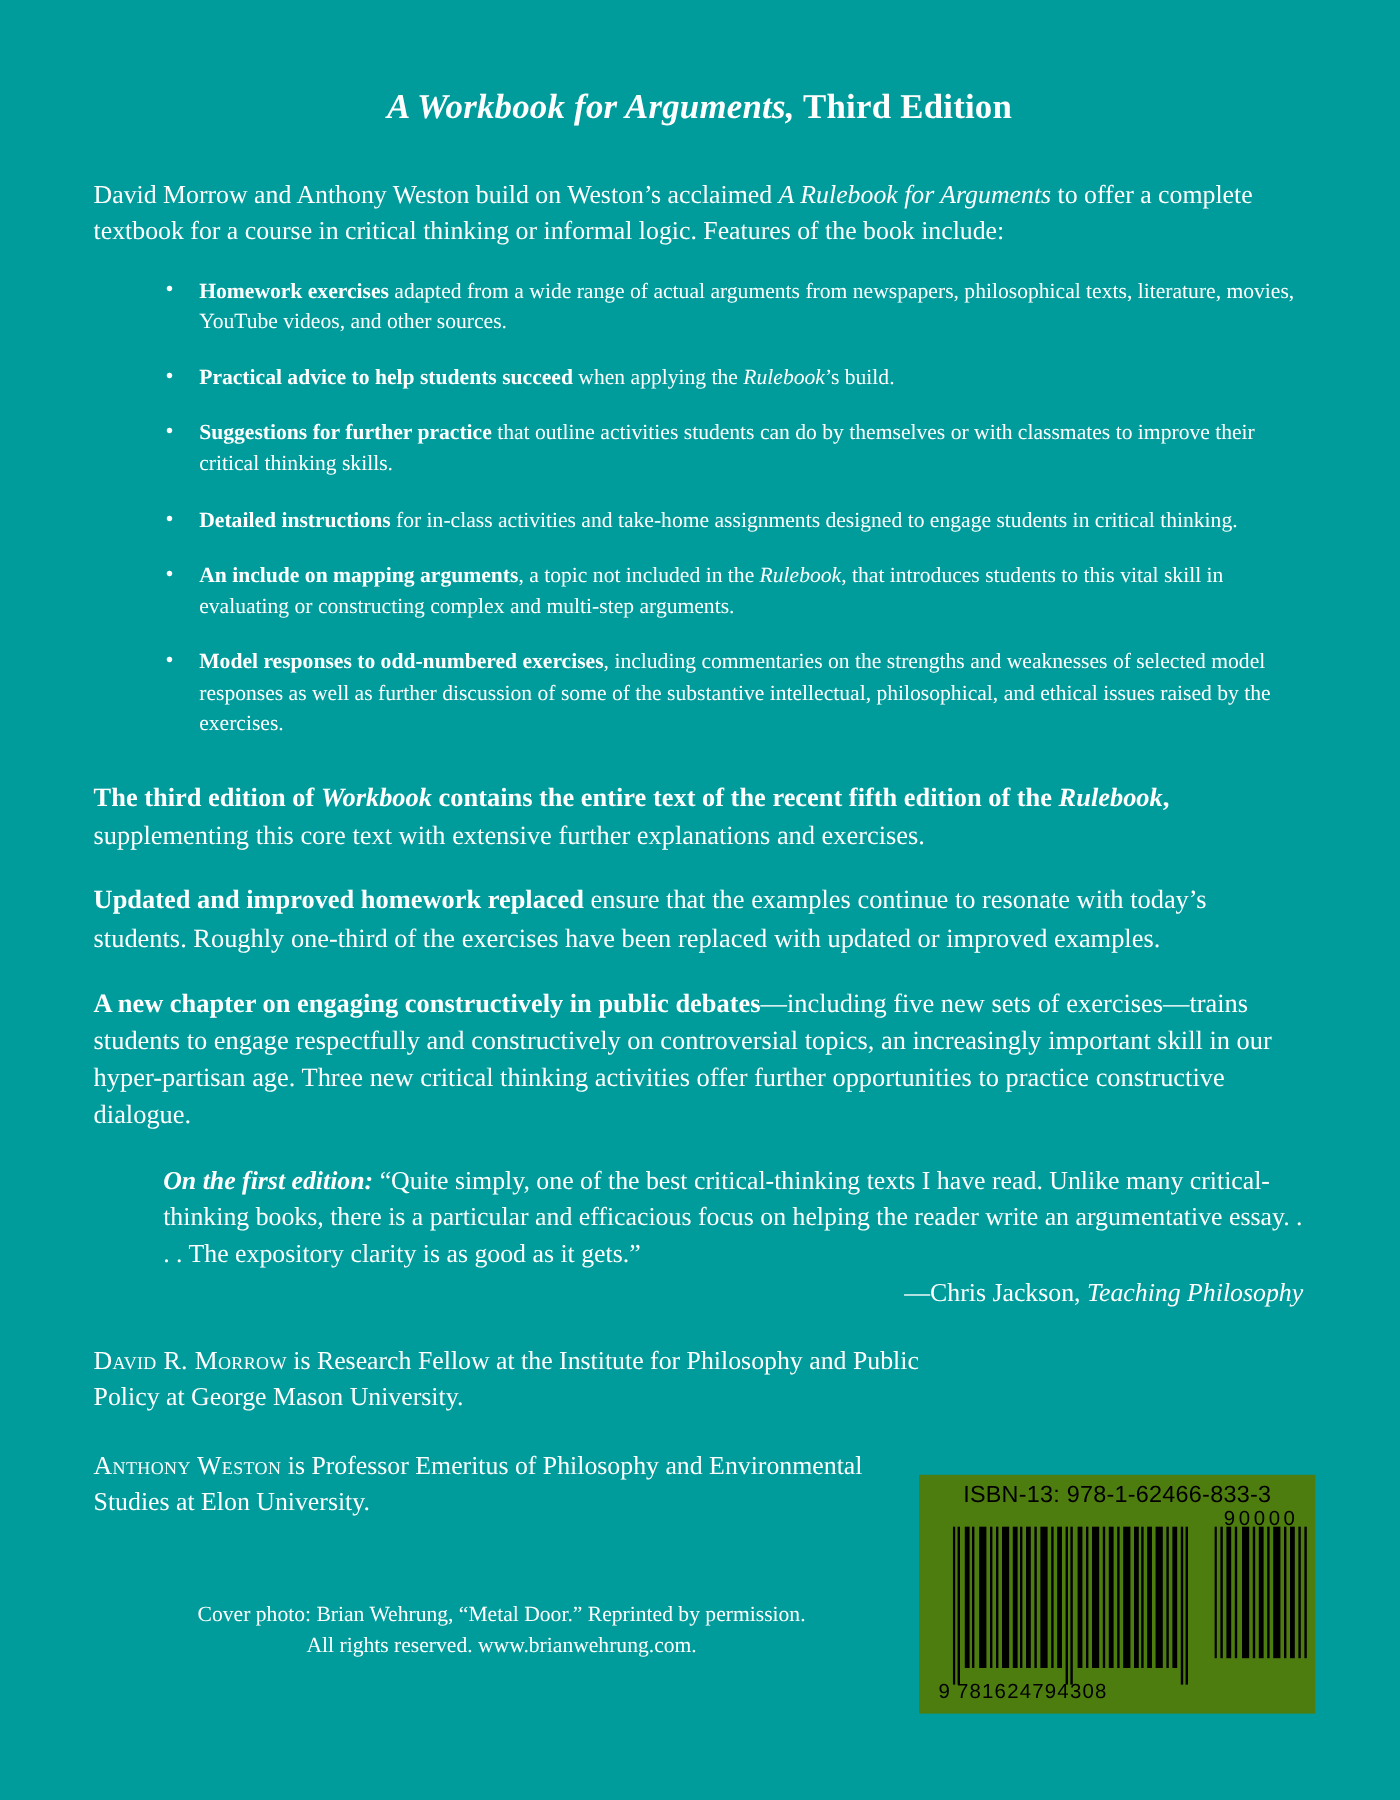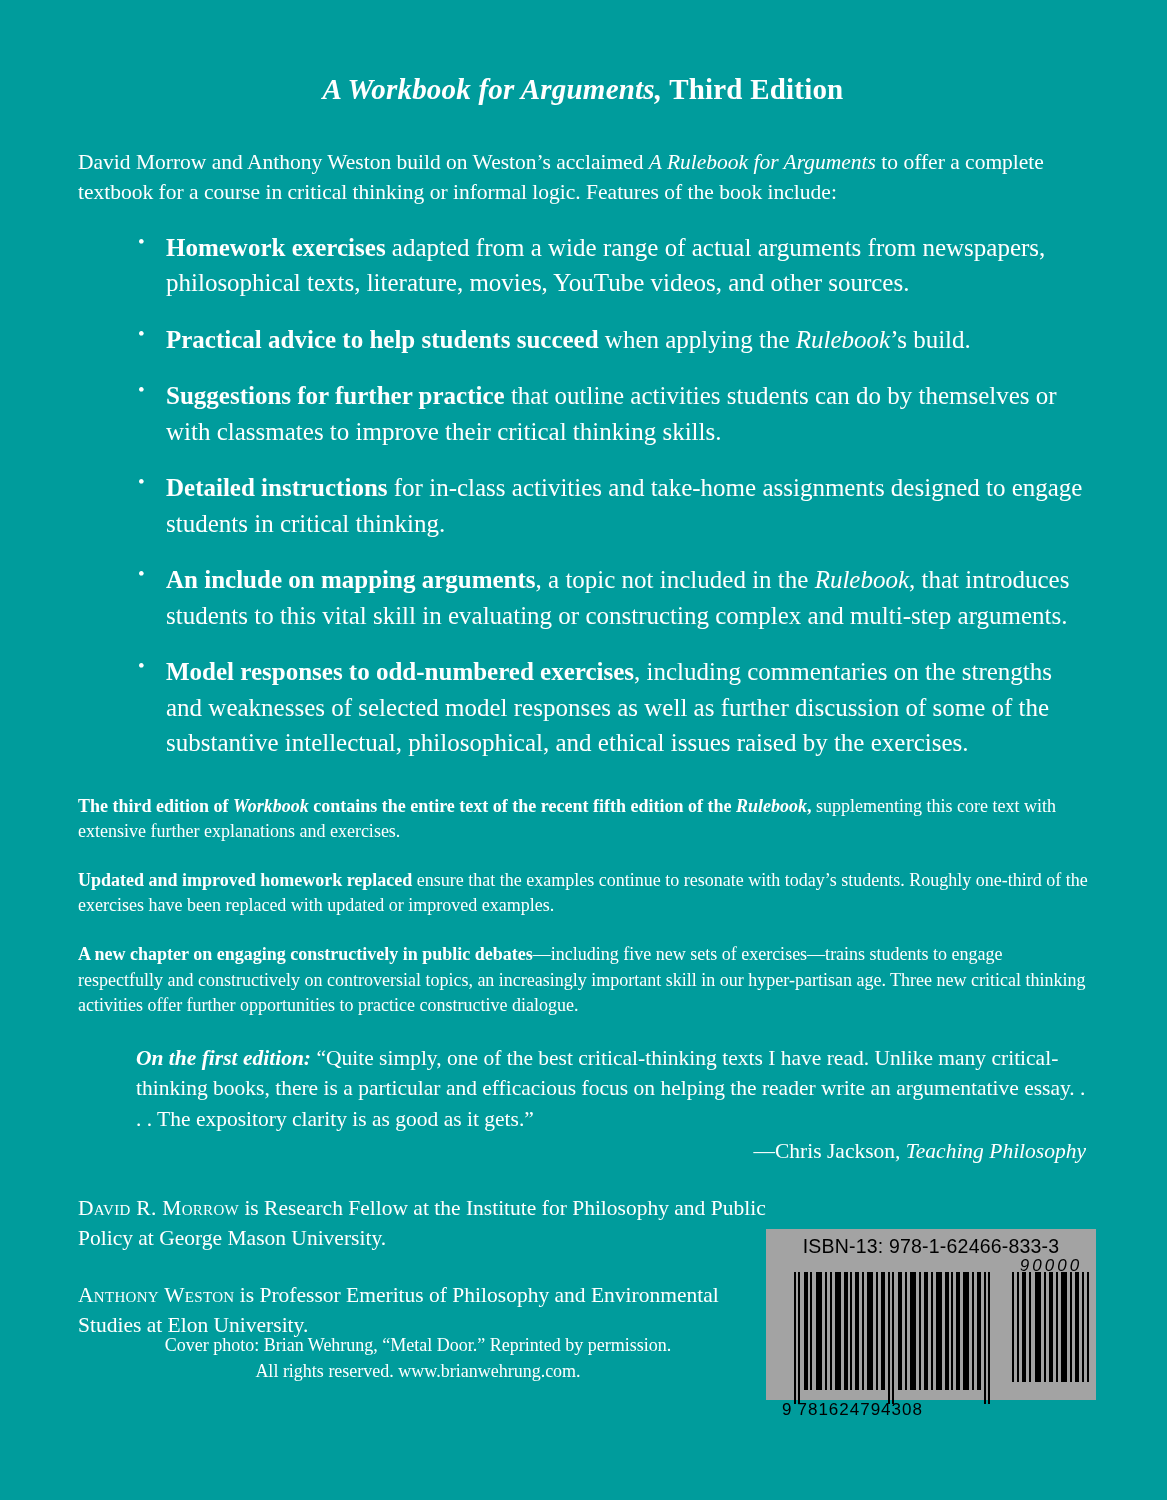--- a/index.html
+++ b/index.html
@@ -46,37 +46,37 @@
   }
   .intro .ital { font-style: italic; }
 
   ul.features {
     list-style: none;
     margin: 0 0 0 0;
     padding: 0;
   }
   ul.features li {
     position: relative;
-    font-size: 25px;
+    font-size: 18px;
     line-height: 1.42;
     margin: 0 0 21px 60px;
     padding-left: 28px;
   }
   ul.features li::before {
     content: "\2022";
     position: absolute;
     left: 0;
     top: -1px;
     font-size: 19px;
   }
   ul.features li b { font-weight: bold; }
   ul.features li i { font-style: italic; }
 
   .para {
-    font-size: 18px;
+    font-size: 22px;
     line-height: 1.42;
     margin: 0 0 23px 0;
   }
   .para b { font-weight: bold; }
   .para i { font-style: italic; }
 
   .block-gap { height: 12px; }
 
   .quote {
     margin: 24px 0 0 58px;
@@ -114,22 +114,22 @@
     text-align: center;
     font-size: 18px;
     line-height: 1.45;
   }
 
   .isbn-box {
     position: absolute;
     left: 766px;
     top: 1229px;
     width: 330px;
-    height: 171px;
-    background: #a3a3a3;
+    height: 199px;
+    background: #4d7c0f;
     color: #000000;
     box-sizing: border-box;
     padding: 6px 8px 4px 8px;
     font-family: "Liberation Sans", sans-serif;
   }
   .isbn-text {
     font-size: 19.5px;
     text-align: center;
     letter-spacing: 0.2px;
     margin-bottom: 2px;
@@ -154,21 +154,20 @@
     height: 110px;
   }
   .addon-digits {
     position: absolute;
     left: 238px;
     top: -4px;
     width: 78px;
     text-align: center;
     font-size: 17px;
     letter-spacing: 3px;
-    font-style: italic;
   }
   .main-digits {
     position: absolute;
     left: 8px;
     top: 140px;
     width: 215px;
     font-size: 17px;
     letter-spacing: 1px;
     white-space: nowrap;
   }

